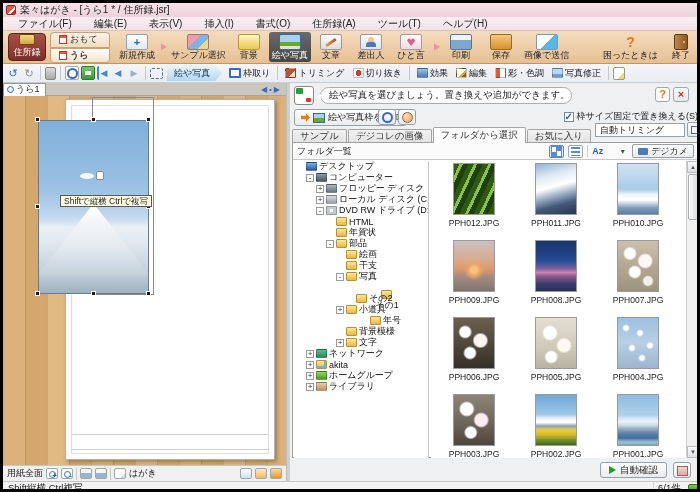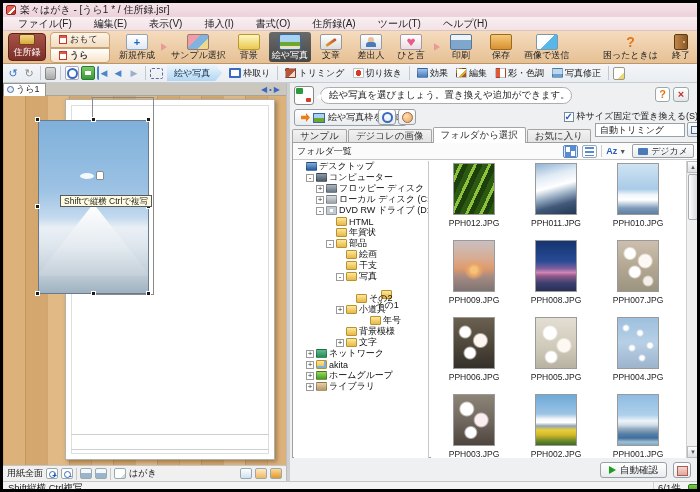--- a/index.html
+++ b/index.html
@@ -173,21 +173,21 @@
 
   .content-box{position:absolute;left:2px;top:59px;width:407px;height:316px;background:#fff;border:1px solid #a0a0a0;}
   .box-header{position:absolute;left:0;top:0;right:0;height:17px;border-bottom:1px solid #c8c8c8;background:#fbfbfb;
     display:flex;align-items:center;padding:0 4px;gap:4px;}
   .vw-ic{width:15px;height:13px;border:1px solid #9ab;border-radius:2px;display:flex;align-items:center;justify-content:center;background:#fff;}
   .vw-ic.sel{background:#dcebf8;border-color:#5a8ac0;}
   .vw-grid::before{content:"";width:9px;height:9px;
     background:conic-gradient(#5a8ad0 0 25%,#fff 0 50%,#5a8ad0 0 75%,#fff 0);outline:1px solid #5a8ad0;}
   .vw-list::before{content:"";width:9px;height:9px;
     background:repeating-linear-gradient(180deg,#5a8ad0 0 2px,#fff 2px 4px);}
-  .sort-ic{display:flex;align-items:center;gap:2px;color:#2a5ac0;font-weight:bold;font-size:9px;text-align:center;}
+  .sort-ic{display:flex;align-items:center;gap:16px;color:#2a5ac0;font-weight:bold;font-size:9px;text-align:center;}
   .sort-ic .dn{color:#555;font-size:7px;}
   .digicam-btn{margin-left:2px;height:14px;display:flex;align-items:center;gap:3px;padding:0 5px;border:1px solid #98a0a8;
     border-radius:2px;background:linear-gradient(180deg,#fff,#e9ebee);}
   .digicam-btn::before{content:"";width:10px;height:7px;background:#4a7ab8;border-radius:1px;}
   .hdr-sep{width:1px;height:12px;background:#ccc;}
 
   .tree-pane{position:absolute;left:1px;top:18px;width:135px;height:297px;overflow:hidden;background:#fff;
     border-right:1px solid #c8c8c8;}
   .tree-row{height:11px;display:flex;align-items:center;white-space:nowrap;font-size:9px;color:#111;}
   .exp{width:8px;height:8px;border:1px solid #9a9a9a;background:#fff;font-size:8px;line-height:6px;text-align:center;

